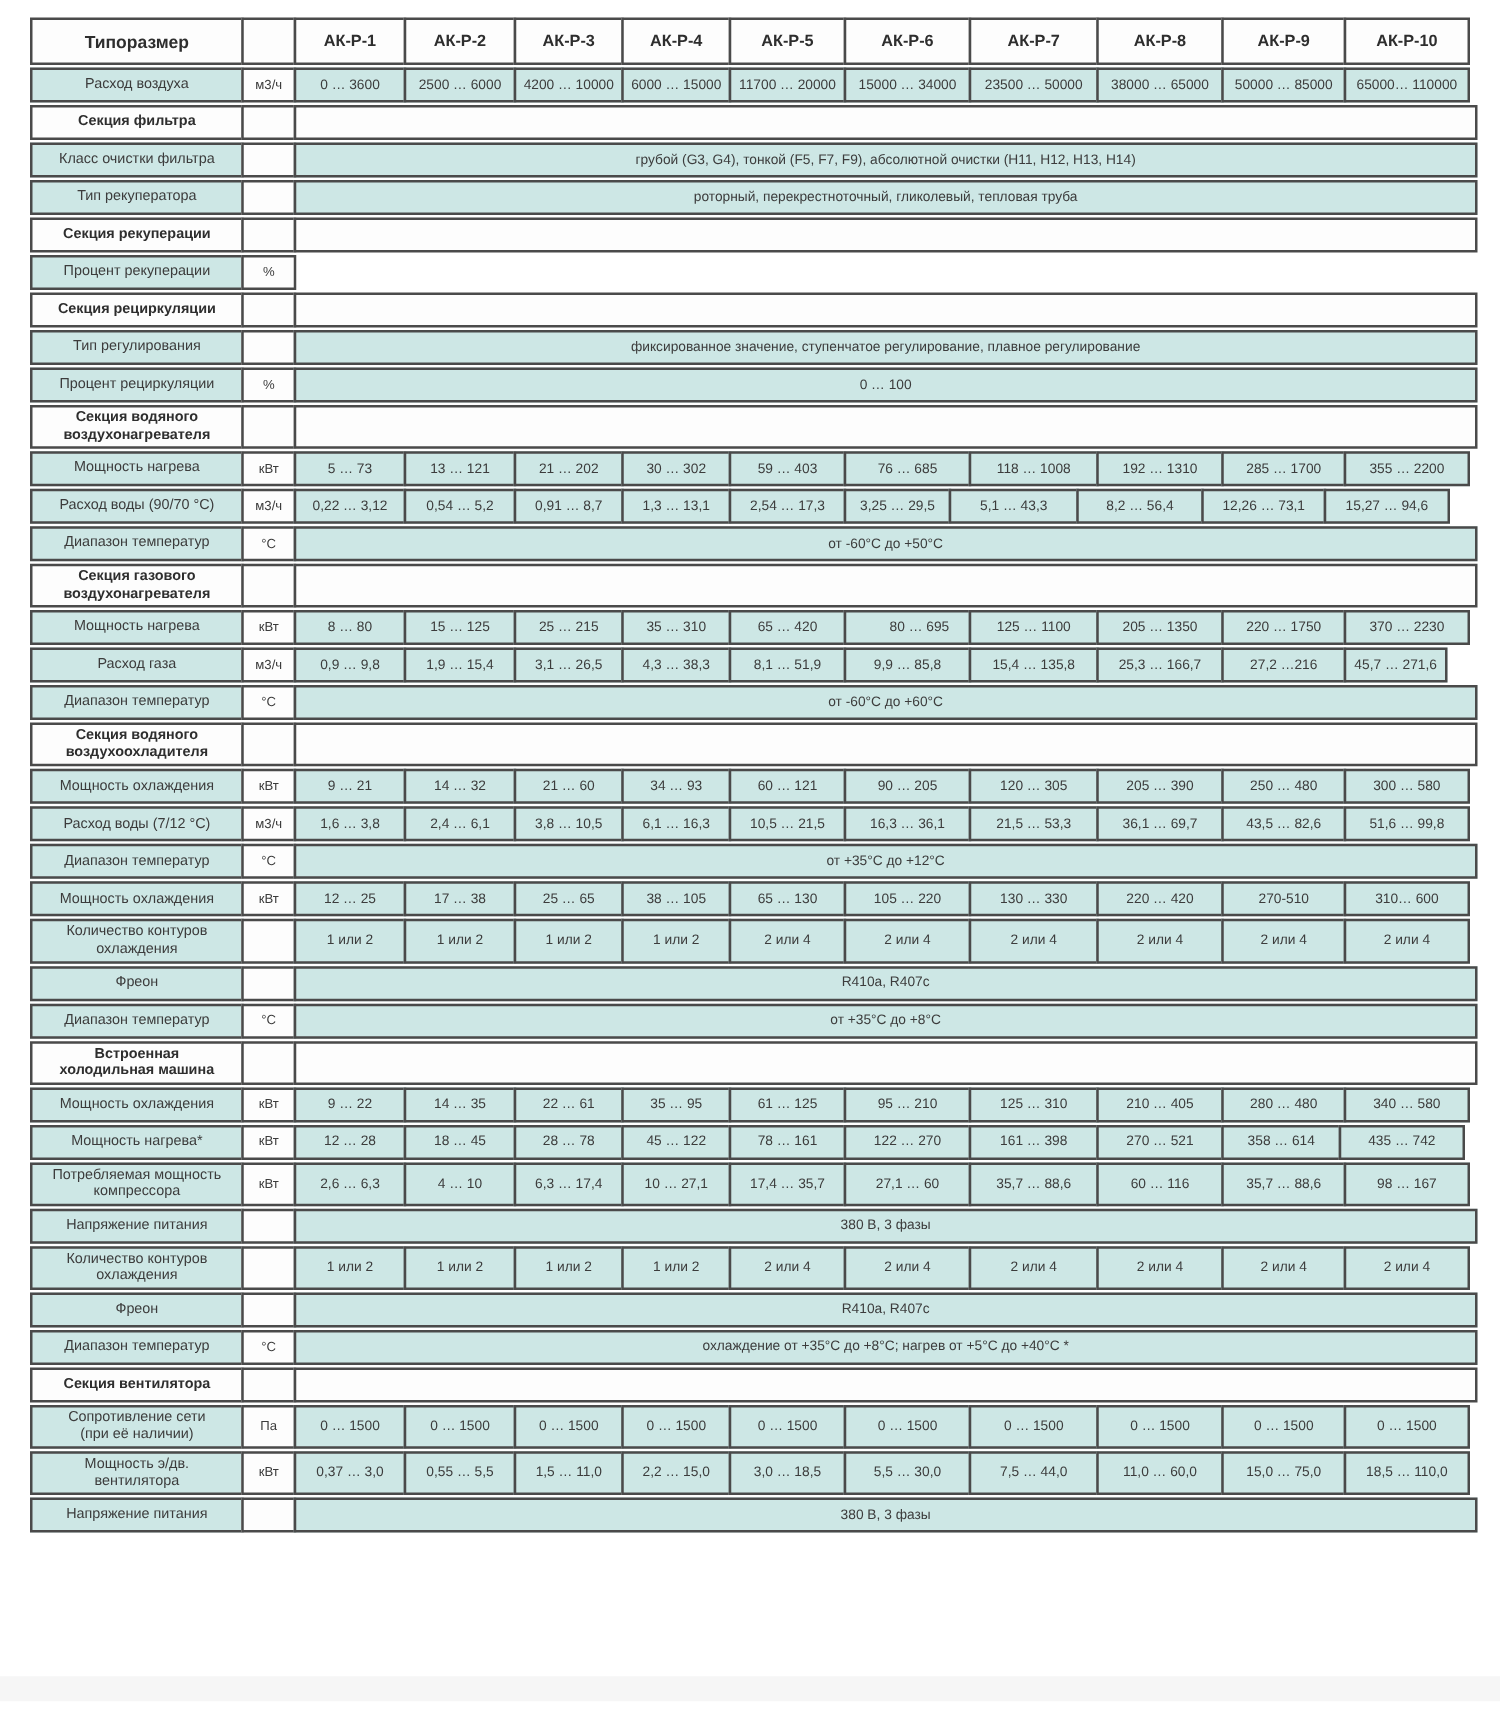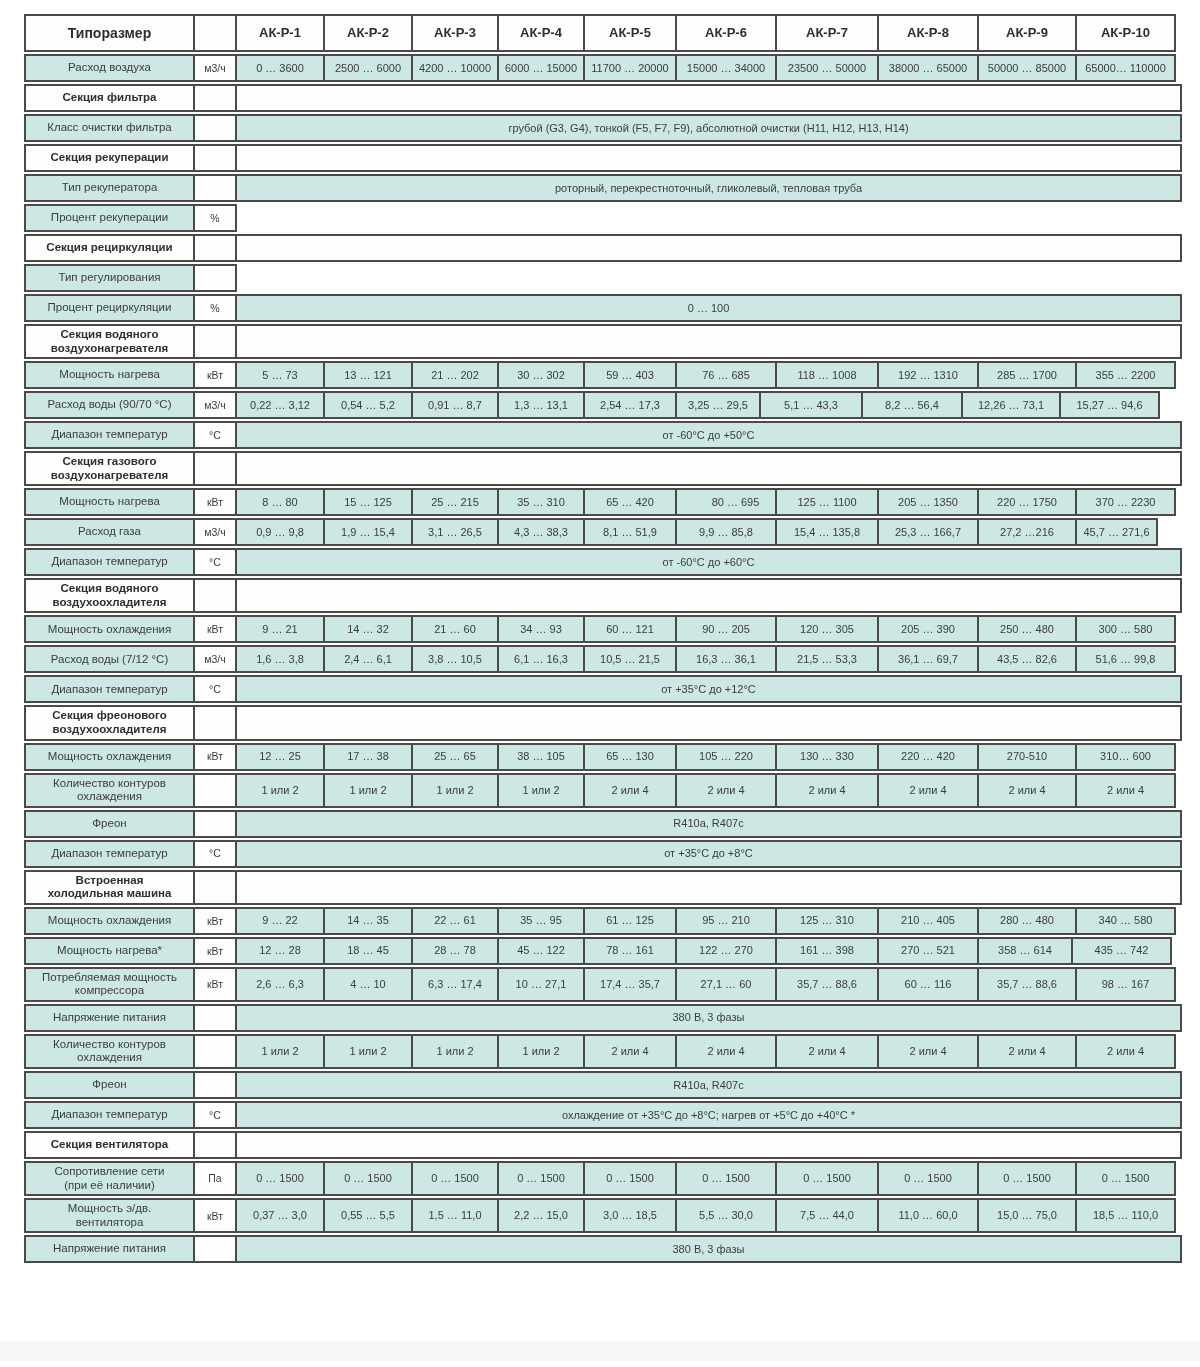--- a/index.html
+++ b/index.html
@@ -108,41 +108,42 @@
       <div class="cell label-cell white bold">Секция фильтра</div>
       <div class="cell unit-cell"></div>
       <div class="cell rest-cell white"></div>
     </div>
     <div class="row">
       <div class="cell label-cell">Класс очистки фильтра</div>
       <div class="cell unit-cell"></div>
       <div class="cell rest-cell">грубой (G3, G4), тонкой (F5, F7, F9), абсолютной очистки (H11, H12, H13, H14)</div>
     </div>
     <div class="row">
+      <div class="cell label-cell">Тип рекуператора</div>
+      <div class="cell unit-cell"></div>
+      <div class="cell rest-cell">роторный, перекрестноточный, гликолевый, тепловая труба</div>
+    </div>
+    <div class="row">
       <div class="cell label-cell white bold">Секция рекуперации</div>
       <div class="cell unit-cell"></div>
       <div class="cell rest-cell white"></div>
-    </div>
-    <div class="row">
-      <div class="cell label-cell">Тип рекуператора</div>
-      <div class="cell unit-cell"></div>
-      <div class="cell rest-cell">роторный, перекрестноточный, гликолевый, тепловая труба</div>
     </div>
     <div class="row">
       <div class="cell label-cell">Процент рекуперации</div>
       <div class="cell unit-cell">%</div>
     </div>
     <div class="row">
       <div class="cell label-cell white bold">Секция рециркуляции</div>
       <div class="cell unit-cell"></div>
       <div class="cell rest-cell white"></div>
     </div>
     <div class="row">
       <div class="cell label-cell">Тип регулирования</div>
       <div class="cell unit-cell"></div>
+      <div class="cell rest-cell">фиксированное значение, ступенчатое регулирование, плавное регулирование</div>
     </div>
     <div class="row">
       <div class="cell label-cell">Процент рециркуляции</div>
       <div class="cell unit-cell">%</div>
       <div class="cell rest-cell">0 … 100</div>
     </div>
     <div class="row">
       <div class="cell label-cell white bold">Секция водяного воздухонагревателя</div>
       <div class="cell unit-cell"></div>
       <div class="cell rest-cell white"></div>
@@ -250,25 +251,20 @@
       <div class="cell " style="width: 102px; flex: 0 0 auto;">36,1 … 69,7</div>
       <div class="cell " style="width: 100px; flex: 0 0 auto;">43,5 … 82,6</div>
       <div class="cell " style="width: 101px; flex: 0 0 auto;">51,6 … 99,8</div>
     </div>
     <div class="row">
       <div class="cell label-cell">Диапазон температур</div>
       <div class="cell unit-cell">°С</div>
       <div class="cell rest-cell">от +35°С до +12°С</div>
     </div>
     <div class="row">
-      <div class="cell label-cell white bold">Секция фреонового воздухоохладителя</div>
-      <div class="cell unit-cell"></div>
-      <div class="cell rest-cell white"></div>
-    </div>
-    <div class="row">
       <div class="cell label-cell">Мощность охлаждения</div>
       <div class="cell unit-cell">кВт</div>
       <div class="cell " style="width: 90px; flex: 0 0 auto;">12 … 25</div>
       <div class="cell " style="width: 90px; flex: 0 0 auto;">17 … 38</div>
       <div class="cell " style="width: 88px; flex: 0 0 auto;">25 … 65</div>
       <div class="cell " style="width: 88px; flex: 0 0 auto;">38 … 105</div>
       <div class="cell " style="width: 94px; flex: 0 0 auto;">65 … 130</div>
       <div class="cell " style="width: 102px; flex: 0 0 auto;">105 … 220</div>
       <div class="cell " style="width: 104px; flex: 0 0 auto;">130 … 330</div>
       <div class="cell " style="width: 102px; flex: 0 0 auto;">220 … 420</div>

